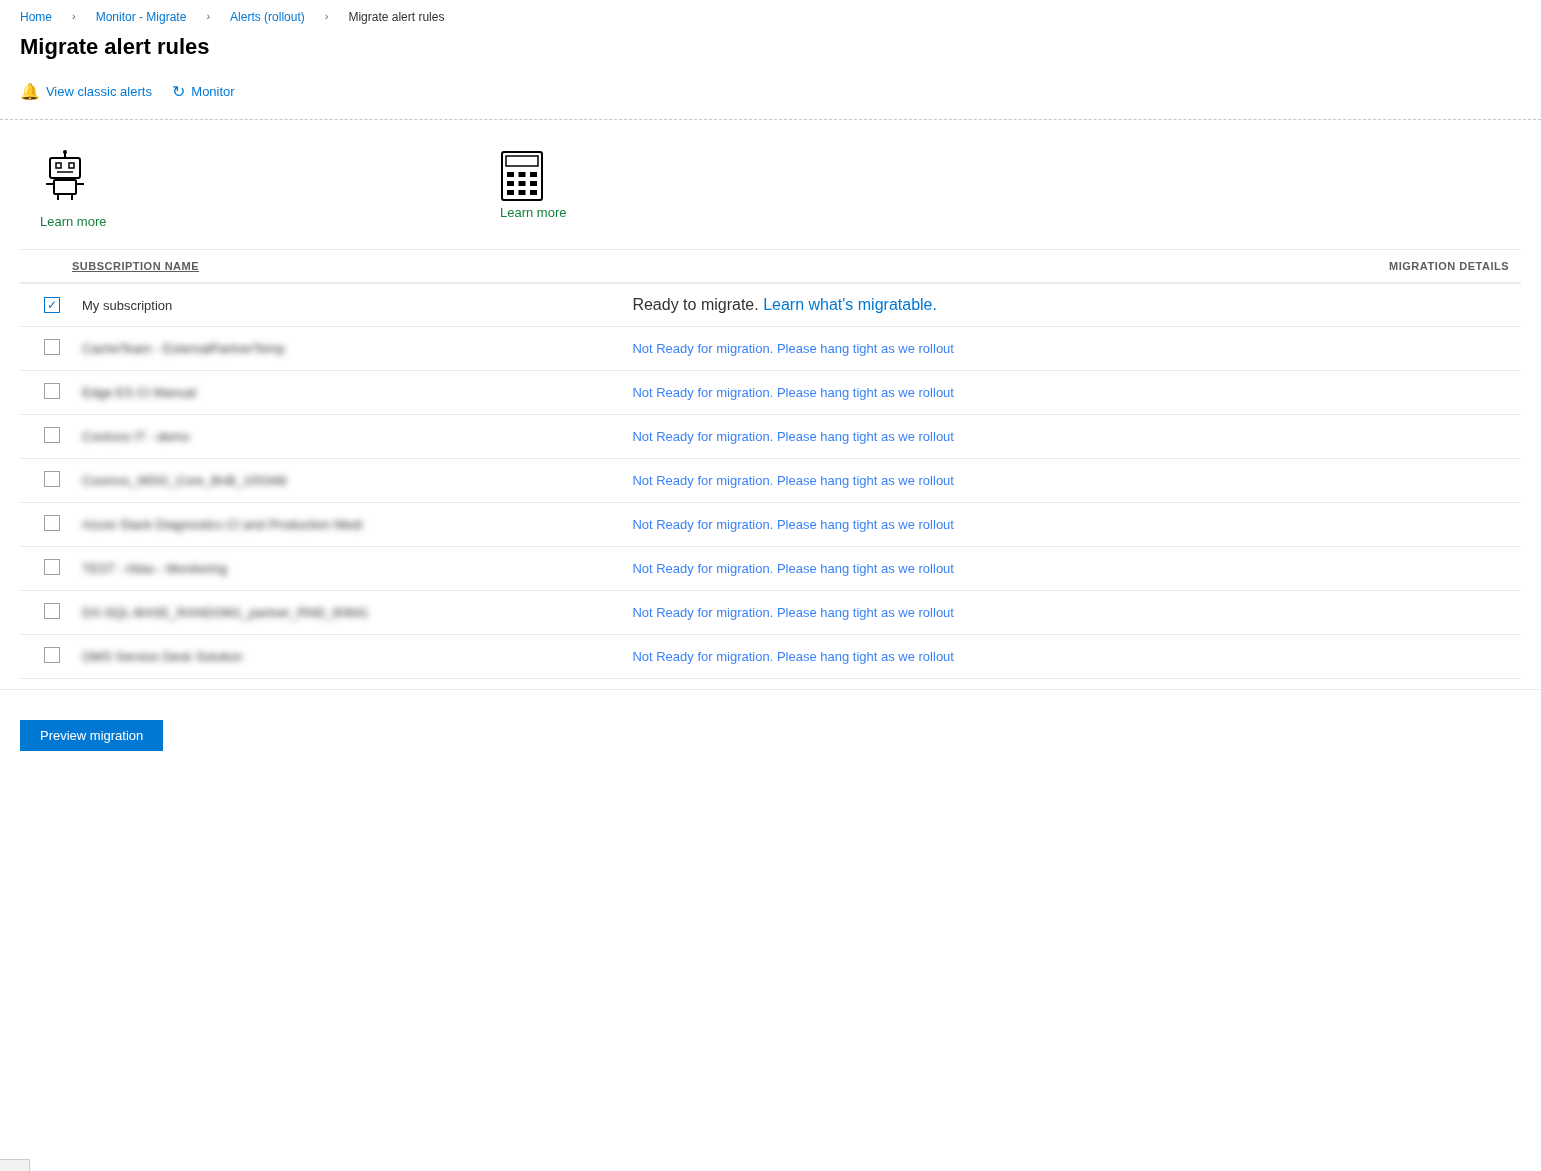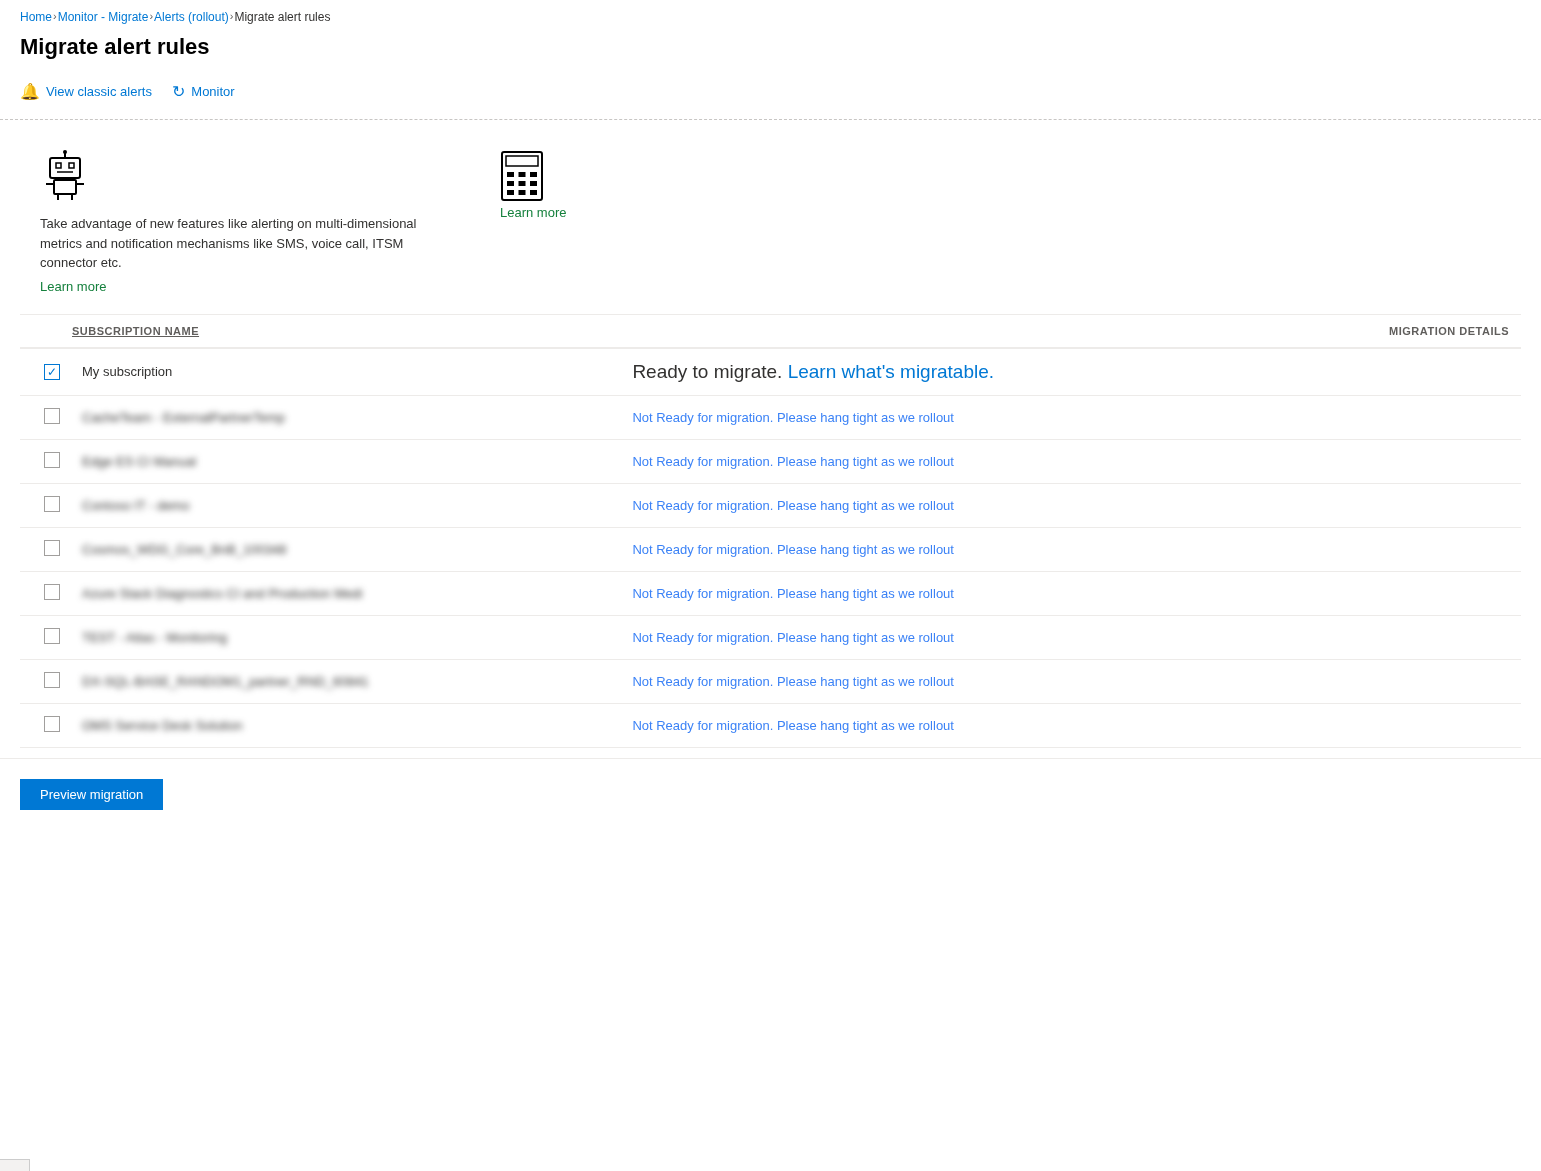--- a/index.html
+++ b/index.html
@@ -12,21 +12,21 @@
       width: 1541px;
       overflow-x: auto;
     }
 
     
     .breadcrumb {
       display: flex;
       align-items: flex-start;
       padding: 10px 20px 6px 20px;
       font-size: 12px;
-      gap: 1px;
+      gap: 20px;
     }
     .breadcrumb a {
       color: #0078d4;
       text-decoration: none;
     }
     .breadcrumb-sep {
       color: #605e5c;
       font-size: 11px;
     }
     .breadcrumb-current {
@@ -151,21 +151,21 @@
       color: #0078d4;
       font-size: 12px;
     }
     .blurred-text {
       filter: blur(3px);
       user-select: none;
       color: #323130;
     }
     .ready-text {
       color: #323130;
-      font-size: 19px;
+      font-size: 16px;
     }
     .ready-link {
       color: #0078d4;
       text-decoration: none;
     }
     .not-ready-text {
       color: #3b82f6;
       font-size: 13px;
     }
     .sub-name-cell {
@@ -181,20 +181,21 @@
       margin-top: 10px;
     }
     .preview-btn {
       background: #0078d4;
       color: #fff;
       border: none;
       padding: 8px 20px;
       font-size: 13px;
       cursor: pointer;
       font-family: 'Segoe UI', Arial, sans-serif;
+      margin-top: 10px;
     }
 
     
     .scroll-hint {
       position: fixed;
       bottom: 0;
       left: 0;
       width: 30px;
       height: 12px;
       background: #f3f2f1;
@@ -248,21 +249,20 @@
 
         <line x1="18" y1="44" x2="18" y2="50" stroke="#000" stroke-width="2"></line>
         <line x1="32" y1="44" x2="32" y2="50" stroke="#000" stroke-width="2"></line>
 
         <line x1="14" y1="34" x2="6" y2="34" stroke="#000" stroke-width="2"></line>
         <line x1="36" y1="34" x2="44" y2="34" stroke="#000" stroke-width="2"></line>
 
         <line x1="25" y1="28" x2="25" y2="30" stroke="#000" stroke-width="2"></line>
       </svg>
     </div>
-    <p class="info-text">Take advantage of new features like alerting on multi-dimensional metrics and notification mechanisms like SMS, voice call, ITSM connector etc.</p>
     <a href="#" class="info-link">Learn more</a>
   </div>
 
   <div class="info-card">
     <div class="calc-icon">
       <svg viewBox="0 0 44 52" fill="none" xmlns="http://www.w3.org/2000/svg">
         <rect x="2" y="2" width="40" height="48" rx="2" fill="none" stroke="#000" stroke-width="2"></rect>
 
         <rect x="6" y="6" width="32" height="10" fill="none" stroke="#000" stroke-width="1.5"></rect>
 

